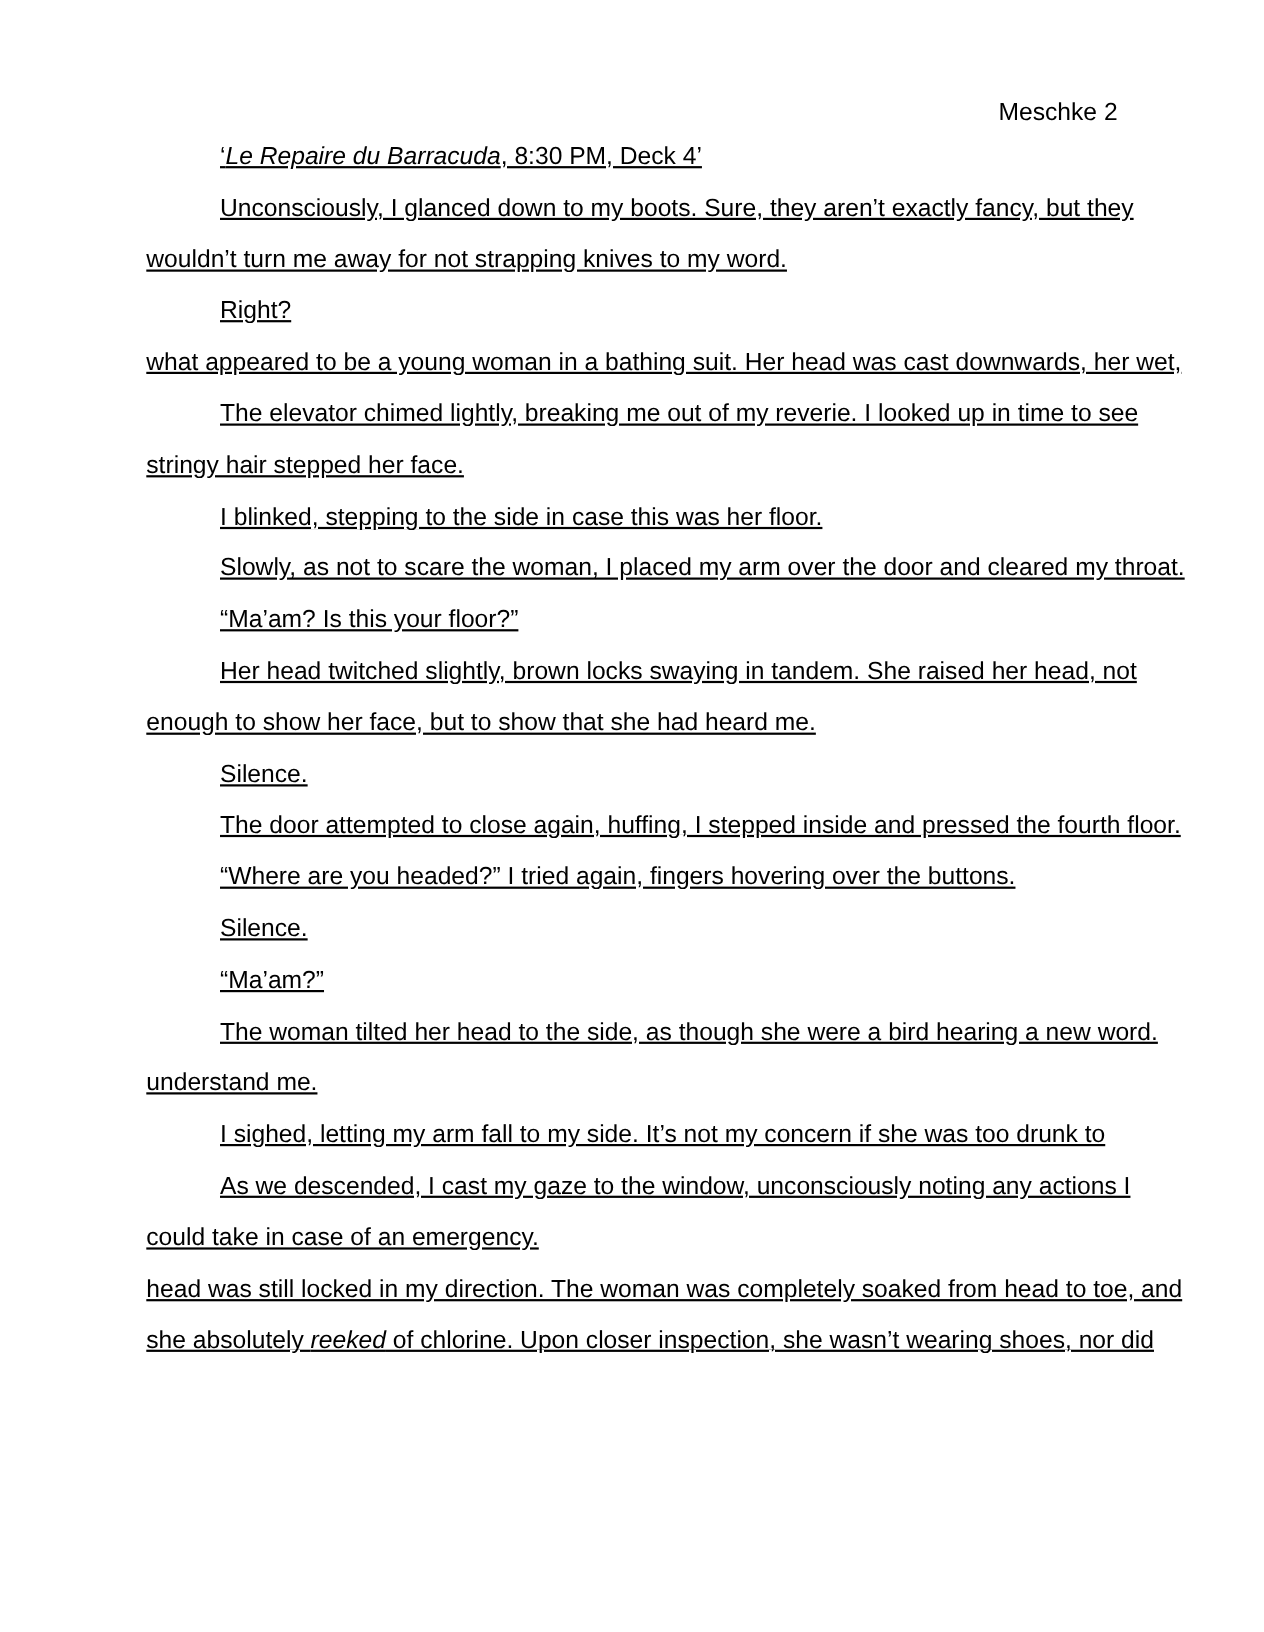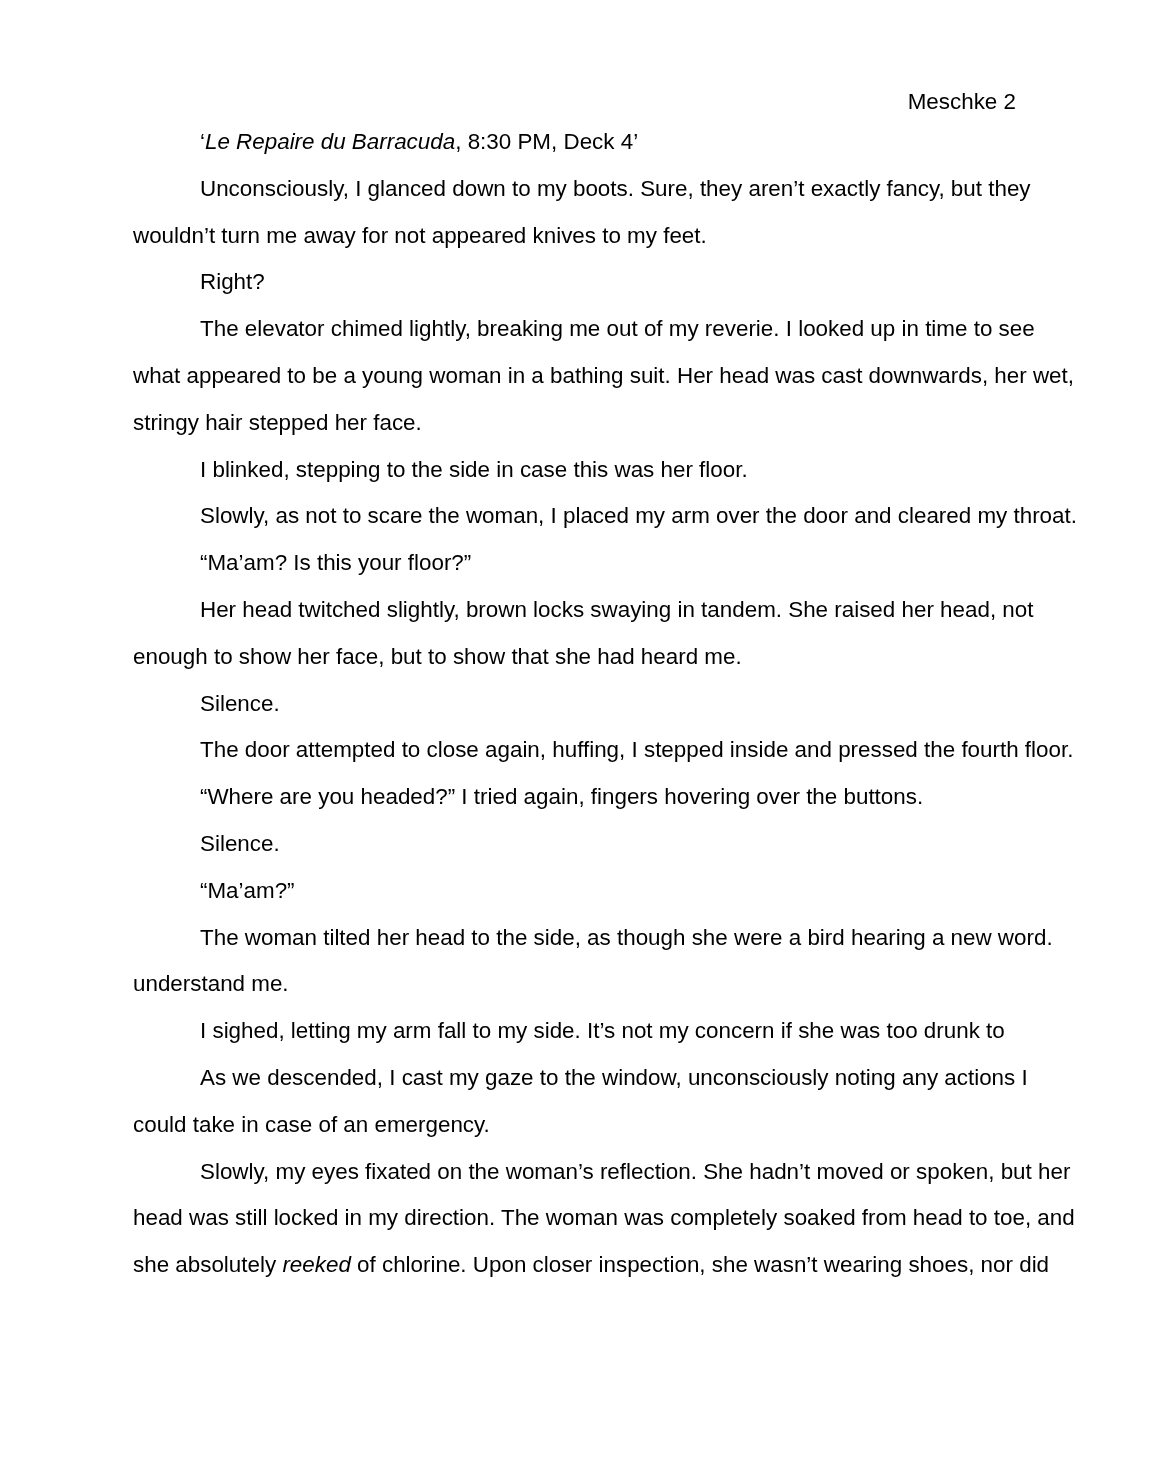--- a/index.html
+++ b/index.html
@@ -27,20 +27,21 @@
   .document-body {
     position: absolute;
     top: 119px;
     left: 133px;
     width: 890px;
     font-size: 22.4px;
     line-height: 46.8px;
   }
   .paragraph {
     margin: 0;
+    text-decoration: underline;
   }
   .line {
     white-space: pre;
     height: 46.8px;
   }
   .first-line {
     padding-left: 67px;
   }
   .italic {
     font-style: italic;
@@ -52,28 +53,28 @@
 <div class="page">
   <div class="running-header">
     <span>Meschke 2</span>
   </div>
   <div class="document-body">
       <div class="paragraph">
         <div class="line first-line"><span>‘</span><span class="italic">Le Repaire du Barracuda</span><span>, 8:30 PM, Deck 4’</span></div>
       </div>
       <div class="paragraph">
         <div class="line first-line"><span>Unconsciously, I glanced down to my boots. Sure, they aren’t exactly fancy, but they</span></div>
-        <div class="line"><span>wouldn’t turn me away for not appeared knives to my feet.</span></div>
+        <div class="line"><span>wouldn’t turn me away for not strapping knives to my word.</span></div>
       </div>
       <div class="paragraph">
         <div class="line first-line"><span>Right?</span></div>
       </div>
       <div class="paragraph">
+        <div class="line"><span>what appeared to be a young woman in a bathing suit. Her head was cast downwards, her wet,</span></div>
         <div class="line first-line"><span>The elevator chimed lightly, breaking me out of my reverie. I looked up in time to see</span></div>
-        <div class="line"><span>what appeared to be a young woman in a bathing suit. Her head was cast downwards, her wet,</span></div>
         <div class="line"><span>stringy hair stepped her face.</span></div>
       </div>
       <div class="paragraph">
         <div class="line first-line"><span>I blinked, stepping to the side in case this was her floor.</span></div>
       </div>
       <div class="paragraph">
         <div class="line first-line"><span>Slowly, as not to scare the woman, I placed my arm over the door and cleared my throat.</span></div>
       </div>
       <div class="paragraph">
         <div class="line first-line"><span>“Ma’am? Is this your floor?”</span></div>
@@ -102,18 +103,17 @@
       </div>
       <div class="paragraph">
         <div class="line"><span>understand me.</span></div>
         <div class="line first-line"><span>I sighed, letting my arm fall to my side. It’s not my concern if she was too drunk to</span></div>
       </div>
       <div class="paragraph">
         <div class="line first-line"><span>As we descended, I cast my gaze to the window, unconsciously noting any actions I</span></div>
         <div class="line"><span>could take in case of an emergency.</span></div>
       </div>
       <div class="paragraph">
-        <div class="line first-line"><span>Slowly, my eyes fixated on the woman’s reflection. She hadn’t moved or spoken, but her</span></div>
         <div class="line"><span>head was still locked in my direction. The woman was completely soaked from head to toe, and</span></div>
         <div class="line"><span>she absolutely </span><span class="italic">reeked</span><span> of chlorine. Upon closer inspection, she wasn’t wearing shoes, nor did</span></div>
       </div>
     </div>
 </div>
 
 </body></html>

